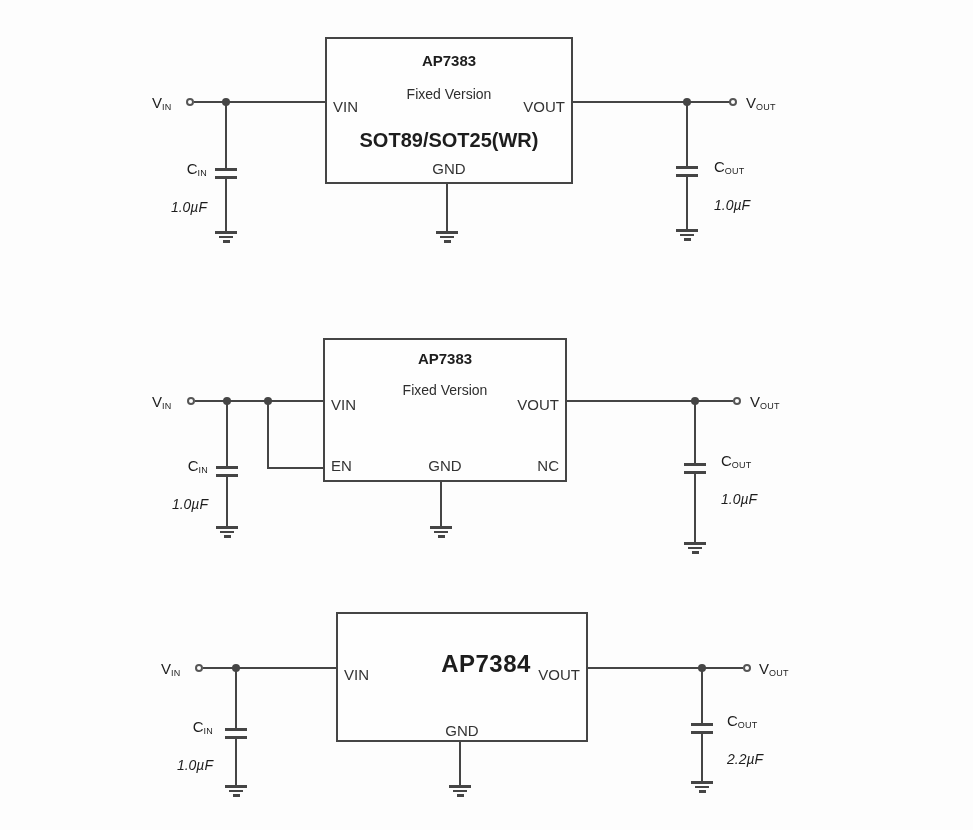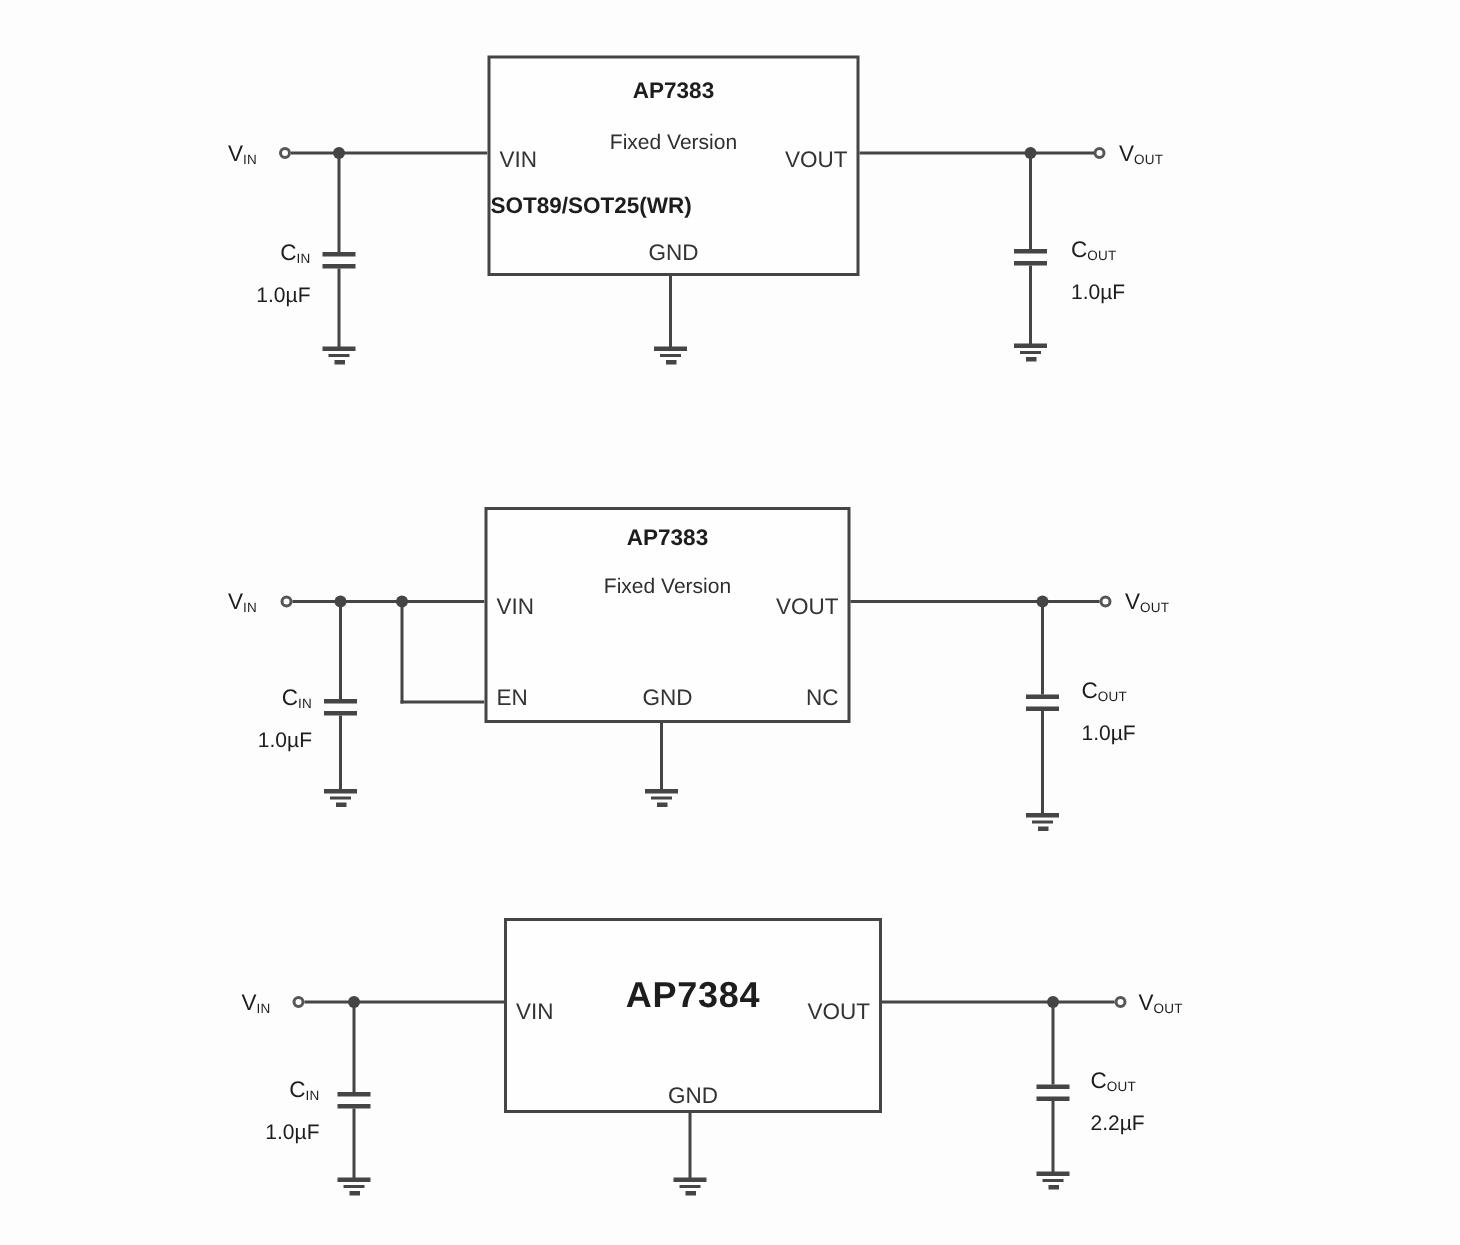--- a/index.html
+++ b/index.html
@@ -24,29 +24,29 @@
   .gnd { position:absolute; width:22px; }
   .gnd i { display:block; height:2.5px; background:var(--line); margin:0 auto 2px auto; }
   .gnd i:nth-child(1) { width:22px; }
   .gnd i:nth-child(2) { width:14px; }
   .gnd i:nth-child(3) { width:7px; }
   
   .siglbl { position:absolute; font-size:15px; color:var(--text); white-space:nowrap; }
   sub { font-size:9px; vertical-align:-2px; letter-spacing:0.2px; }
   
   .capgrp { position:absolute; font-size:15px; line-height:17px; color:var(--text); white-space:nowrap; }
-  .capgrp .val { font-size:14px; margin-top:7px; }
+  .capgrp .val { font-size:14px; margin-top:17px;font-style:italic; }
   .alignr { text-align:right; }
   
   .icbox { position:absolute; box-sizing:border-box; border:2px solid var(--line); background:#fefefe; }
   .icbox > div { position:absolute; }
   .ic-title { width:100%; text-align:center; font-weight:bold; font-size:15px; color:var(--text); }
-  .ic-title.big { font-size:24px; letter-spacing:0.5px; }
+  .ic-title.big { font-size:24px; letter-spacing:0.5px;padding-left:24px; }
   .ic-sub   { width:100%; text-align:center; font-size:14px; color:#2e2e2e; }
-  .ic-pkg   { width:100%; font-weight:bold; font-size:15px; color:var(--text); }
+  .ic-pkg   { width:100%; text-align:center; font-weight:bold; font-size:20px; color:var(--text); }
   .pin   { font-size:15px; color:var(--pin); white-space:nowrap; }
   .pin-l { left:6px; }
   .pin-r { right:6px; }
   .pin-c { width:100%; text-align:center; }
 </style>
 </head>
 <body>
 
 <div class="canvas">
 

